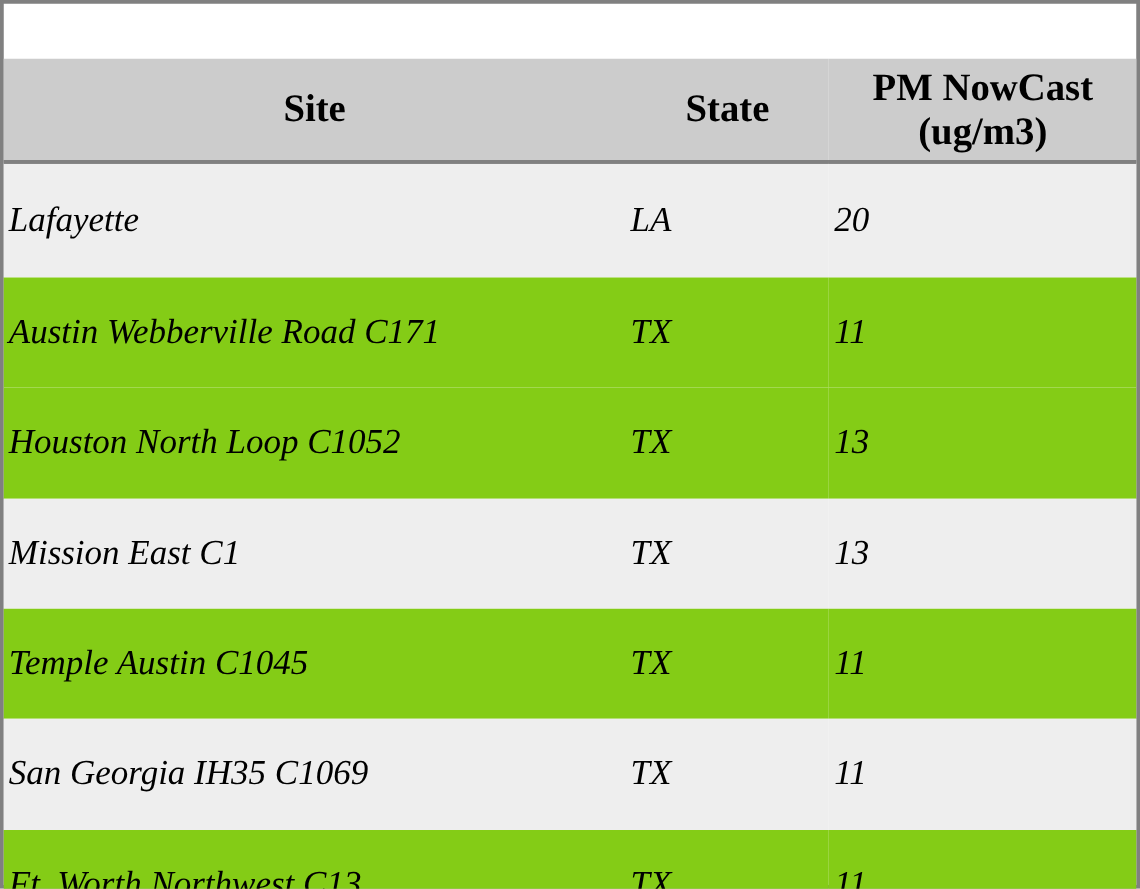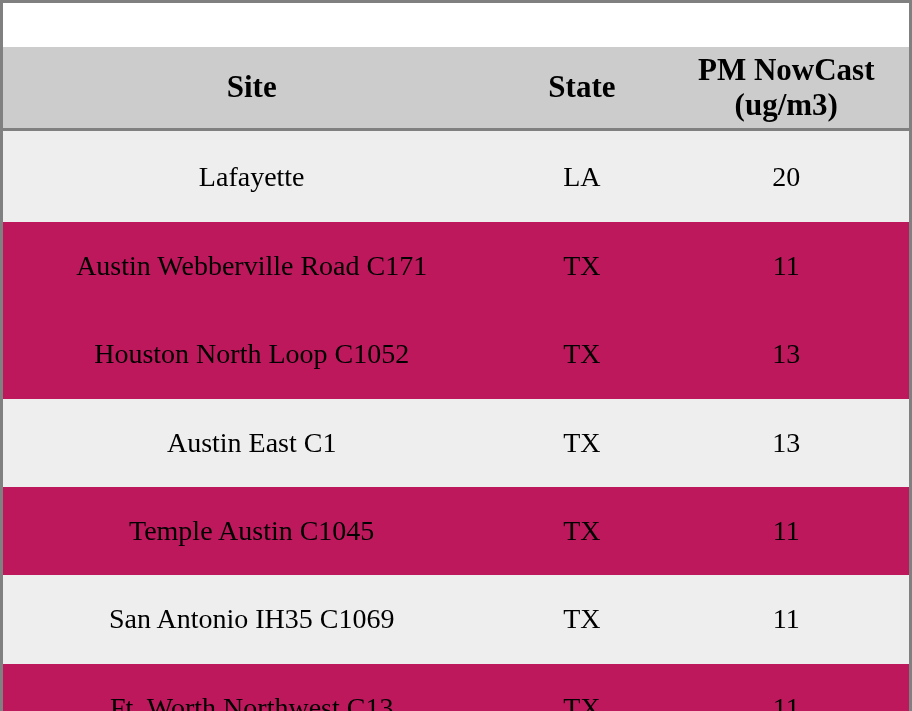--- a/index.html
+++ b/index.html
@@ -36,30 +36,31 @@
     line-height: 1.12;
     text-align: center;
     vertical-align: middle;
     padding: 6px 4px;
     border-bottom: 3px solid #808080;
   }
   table.data-table tbody td {
     font-family: "Liberation Serif", serif;
     font-size: 28px;
     color: #000000;
-    text-align: center;
+    text-align: left;
     vertical-align: middle;
     padding: 2px 4px;
     border: none;
+    font-style: italic;
   }
   table.data-table tbody tr.odd-row td {
     background: #eeeeee;
   }
   table.data-table tbody tr.even-row td {
-    background: #be185d;
+    background: #84cc16;
   }
   col.col-site { width: 54.9%; }
   col.col-state { width: 18.0%; }
   col.col-value { width: 27.1%; }
 </style>
 </head>
 <body>
 
 <div class="table-wrap">
   <table class="data-table">
@@ -85,31 +86,31 @@
         <td>Austin Webberville Road C171</td>
         <td>TX</td>
         <td>11</td>
       </tr>
       <tr class="even-row">
         <td>Houston North Loop C1052</td>
         <td>TX</td>
         <td>13</td>
       </tr>
       <tr class="odd-row">
-        <td>Austin East C1</td>
+        <td>Mission East C1</td>
         <td>TX</td>
         <td>13</td>
       </tr>
       <tr class="even-row">
         <td>Temple Austin C1045</td>
         <td>TX</td>
         <td>11</td>
       </tr>
       <tr class="odd-row">
-        <td>San Antonio IH35 C1069</td>
+        <td>San Georgia IH35 C1069</td>
         <td>TX</td>
         <td>11</td>
       </tr>
       <tr class="even-row">
         <td>Ft. Worth Northwest C13</td>
         <td>TX</td>
         <td>11</td>
       </tr>
     </tbody>
   </table>

